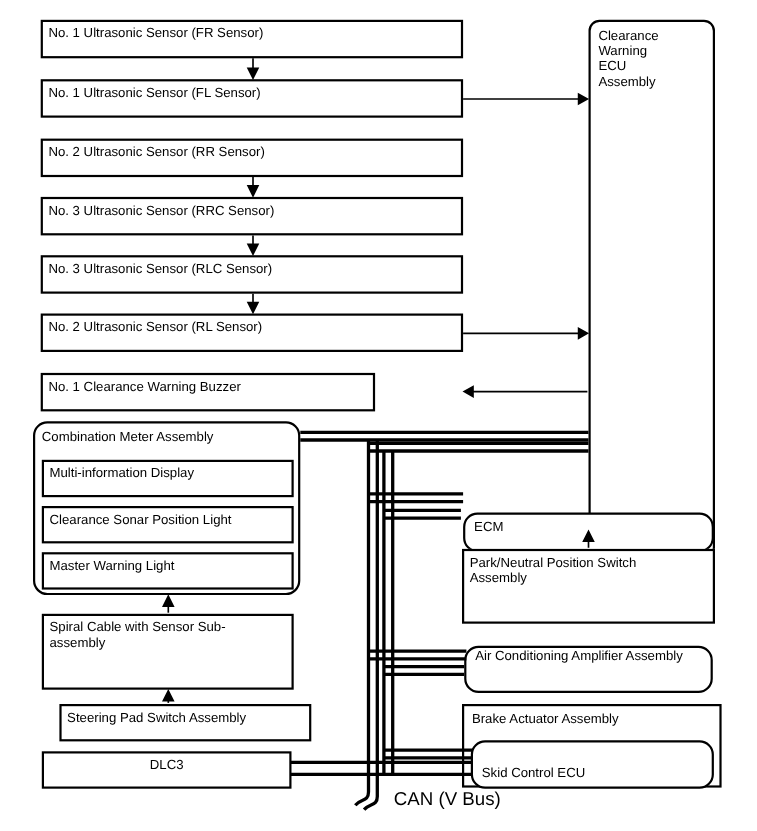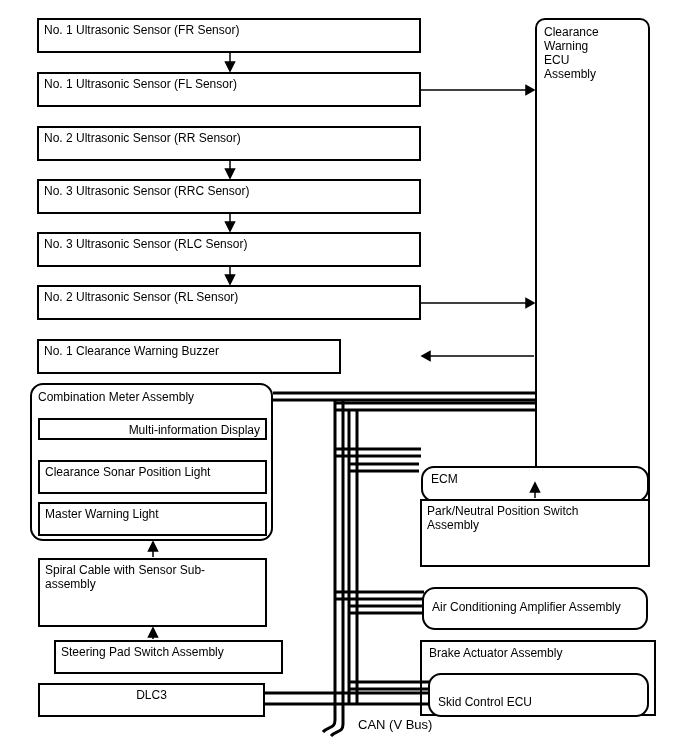--- a/index.html
+++ b/index.html
@@ -12,21 +12,21 @@
     position:absolute; box-sizing:border-box; background:#fff;
     border:2px solid #000; font-size:12px; line-height:14px;
     padding:3px 5px; color:#000;
   }
   .rbox { border-radius:13px; }
   .rbox-sm { border-radius:10px; }
   .nowrap { white-space:nowrap; }
   .txt { display:block; }
   #wires { position:absolute; left:0; top:0; pointer-events:none; }
   .can-label {
-    position:absolute; left:358px; top:717px; font-size:13px;
+    position:absolute; left:358px; top:717px; font-size:17px;
     white-space:nowrap;
   }
 </style>
 </head>
 <body>
 
 <div id="canvas">
 
   <div class="box" style="left:37px; top:18px;  width:384px; height:35px;">
     <span class="txt nowrap">No. 1 Ultrasonic Sensor (FR Sensor)</span>
@@ -50,21 +50,21 @@
     <span class="txt nowrap">No. 1 Clearance Warning Buzzer</span>
   </div>
 
   <div class="box rbox-sm" style="left:535px; top:18px; width:115px; height:490px; padding:5px 7px;">
     <span class="txt" style="width:66px;">Clearance Warning ECU Assembly</span>
   </div>
 
   <div class="box rbox" style="left:30px; top:383px; width:243px; height:158px; padding:5px 6px;">
     <span class="txt nowrap">Combination Meter Assembly</span>
   </div>
-  <div class="box" style="left:38px; top:418px; width:229px; height:22px;text-align:right;">
+  <div class="box" style="left:38px; top:418px; width:229px; height:34px;">
     <span class="txt nowrap">Multi-information Display</span>
   </div>
   <div class="box" style="left:38px; top:460px; width:229px; height:34px;">
     <span class="txt nowrap">Clearance Sonar Position Light</span>
   </div>
   <div class="box" style="left:38px; top:502px; width:229px; height:34px;">
     <span class="txt nowrap">Master Warning Light</span>
   </div>
 
   <div class="box" style="left:38px; top:558px; width:229px; height:69px;">
@@ -76,21 +76,21 @@
   <div class="box" style="left:38px; top:683px; width:227px; height:34px;text-align:center;">
     <span class="txt nowrap">DLC3</span>
   </div>
 
   <div class="box rbox" style="left:421px; top:466px; width:228px; height:36px; padding:4px 8px;">
     <span class="txt nowrap">ECM</span>
   </div>
   <div class="box" style="left:420px; top:499px; width:230px; height:68px;">
     <span class="txt" style="width:200px;">Park/Neutral Position Switch Assembly</span>
   </div>
-  <div class="box rbox" style="left:422px; top:587px; width:226px; height:43px; padding:11px 8px;">
+  <div class="box rbox" style="left:422px; top:587px; width:226px; height:43px; padding:0 8px;">
     <span class="txt nowrap">Air Conditioning Amplifier Assembly</span>
   </div>
   <div class="box" style="left:420px; top:640px; width:236px; height:76px; padding:4px 7px;">
     <span class="txt nowrap">Brake Actuator Assembly</span>
   </div>
   <div class="box rbox" style="left:428px; top:673px; width:221px; height:33px; padding:20px 8px;">
     <span class="txt nowrap">Skid Control ECU</span>
   </div>
 
   <div class="can-label">CAN (V Bus)</div>

